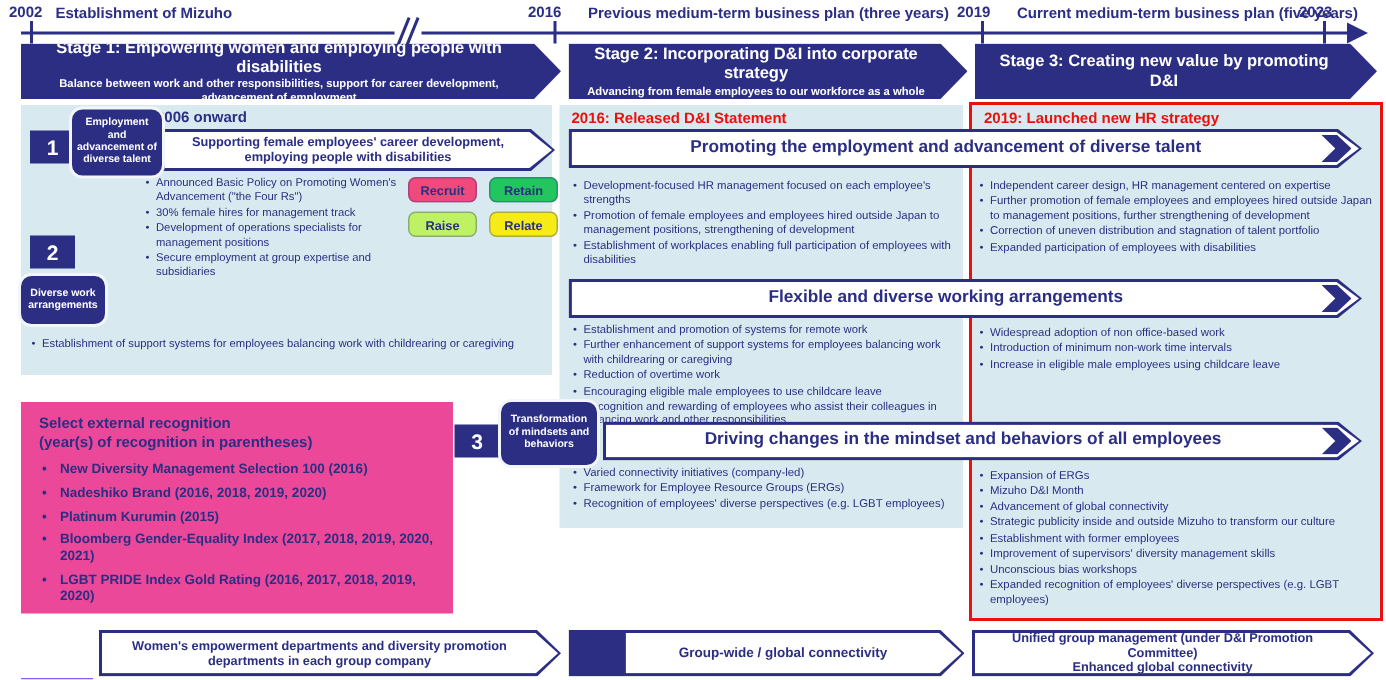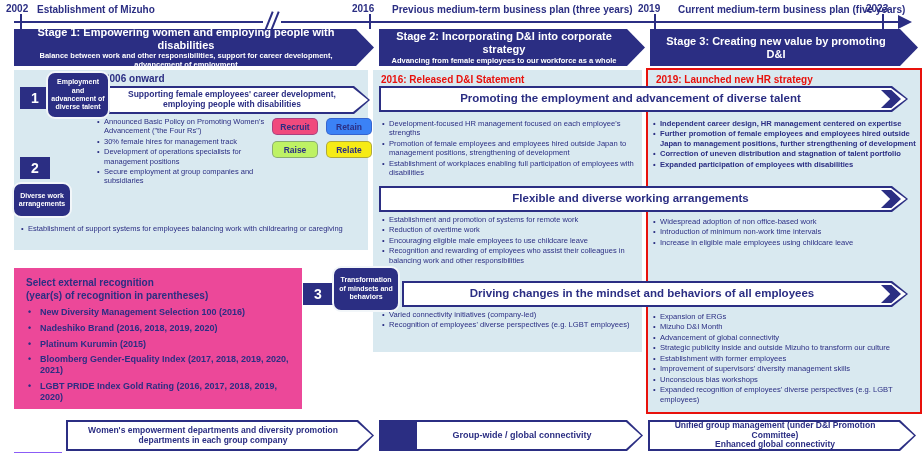--- a/index.html
+++ b/index.html
@@ -136,74 +136,76 @@
   <div class="warrow main" style="left:379px; top:86px; width:529px; height:26px;">
     <div class="outer"></div>
     <div class="inner">Promoting the employment and advancement of diverse talent</div>
     <div class="chev"></div>
   </div>
 
   <ul class="bullets fs75" style="left:96px; top:117px; width:176px;">
     <li>Announced Basic Policy on Promoting Women's Advancement ("the Four Rs")</li>
     <li>30% female hires for management track</li>
     <li>Development of operations specialists for management positions</li>
-    <li>Secure employment at group companies and subsidiaries</li>
+    <li>Secure employment at group expertise and subsidiaries</li>
   </ul>
 
   <div class="tags" style="left:272px; top:118px;">
     <div class="tag" style="background: rgb(240, 74, 125);">Recruit</div>
-    <div class="tag" style="background: #3b82f6;">Retain</div>
+    <div class="tag" style="background: #22c55e;">Retain</div>
     <div class="tag" style="background: #bef264;">Raise</div>
     <div class="tag" style="background: rgb(246, 235, 22);">Relate</div>
   </div>
 
   <ul class="bullets fs76" style="left:381px; top:119px; width:256px;">
     <li>Development-focused HR management focused on each employee's strengths</li>
     <li>Promotion of female employees and employees hired outside Japan to management positions, strengthening of development</li>
     <li>Establishment of workplaces enabling full participation of employees with disabilities</li>
   </ul>
 
-  <ul class="bullets fs76" style="left:652px; top:119px; width:264px;font-weight:bold;">
+  <ul class="bullets fs76" style="left:652px; top:119px; width:264px;">
     <li>Independent career design, HR management centered on expertise</li>
     <li>Further promotion of female employees and employees hired outside Japan to management positions, further strengthening of development</li>
     <li>Correction of uneven distribution and stagnation of talent portfolio</li>
     <li>Expanded participation of employees with disabilities</li>
   </ul>
 
   <div class="warrow main" style="left:379px; top:186px; width:529px; height:26px;">
     <div class="outer"></div>
     <div class="inner">Flexible and diverse working arrangements</div>
     <div class="chev"></div>
   </div>
 
   <ul class="bullets fs75" style="left:20px; top:224px; width:344px;">
     <li>Establishment of support systems for employees balancing work with childrearing or caregiving</li>
   </ul>
 
   <ul class="bullets fs75" style="left:381px; top:215px; width:256px;">
     <li>Establishment and promotion of systems for remote work</li>
+    <li>Further enhancement of support systems for employees balancing work with childrearing or caregiving</li>
     <li>Reduction of overtime work</li>
     <li>Encouraging eligible male employees to use childcare leave</li>
     <li>Recognition and rewarding of employees who assist their colleagues in balancing work and other responsibilities</li>
   </ul>
 
   <ul class="bullets fs76" style="left:652px; top:217px; width:264px;">
     <li>Widespread adoption of non office-based work</li>
     <li>Introduction of minimum non-work time intervals</li>
     <li>Increase in eligible male employees using childcare leave</li>
   </ul>
 
   <div class="warrow main" style="left:402px; top:281px; width:506px; height:26px;">
     <div class="outer"></div>
     <div class="inner">Driving changes in the mindset and behaviors of all employees</div>
     <div class="chev"></div>
   </div>
 
   <ul class="bullets fs76" style="left:381px; top:310px; width:256px;">
     <li>Varied connectivity initiatives (company-led)</li>
+    <li>Framework for Employee Resource Groups (ERGs)</li>
     <li>Recognition of employees' diverse perspectives (e.g. LGBT employees)</li>
   </ul>
 
   <ul class="bullets fs76" style="left:652px; top:312px; width:264px;">
     <li>Expansion of ERGs</li>
     <li>Mizuho D&amp;I Month</li>
     <li>Advancement of global connectivity</li>
     <li>Strategic publicity inside and outside Mizuho to transform our culture</li>
     <li>Establishment with former employees</li>
     <li>Improvement of supervisors' diversity management skills</li>

